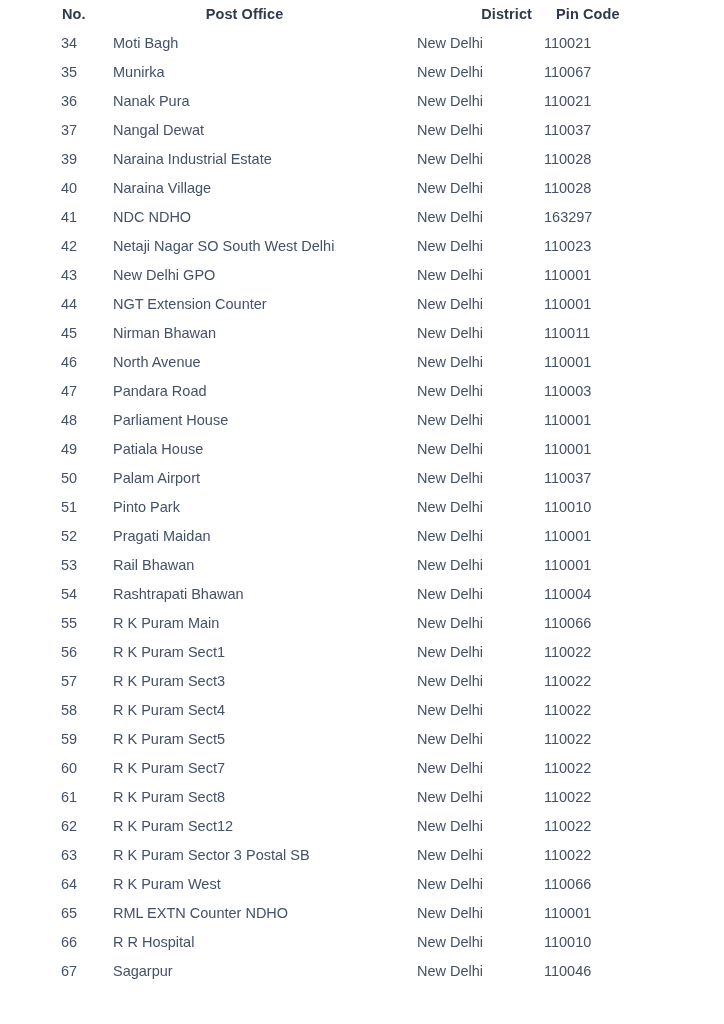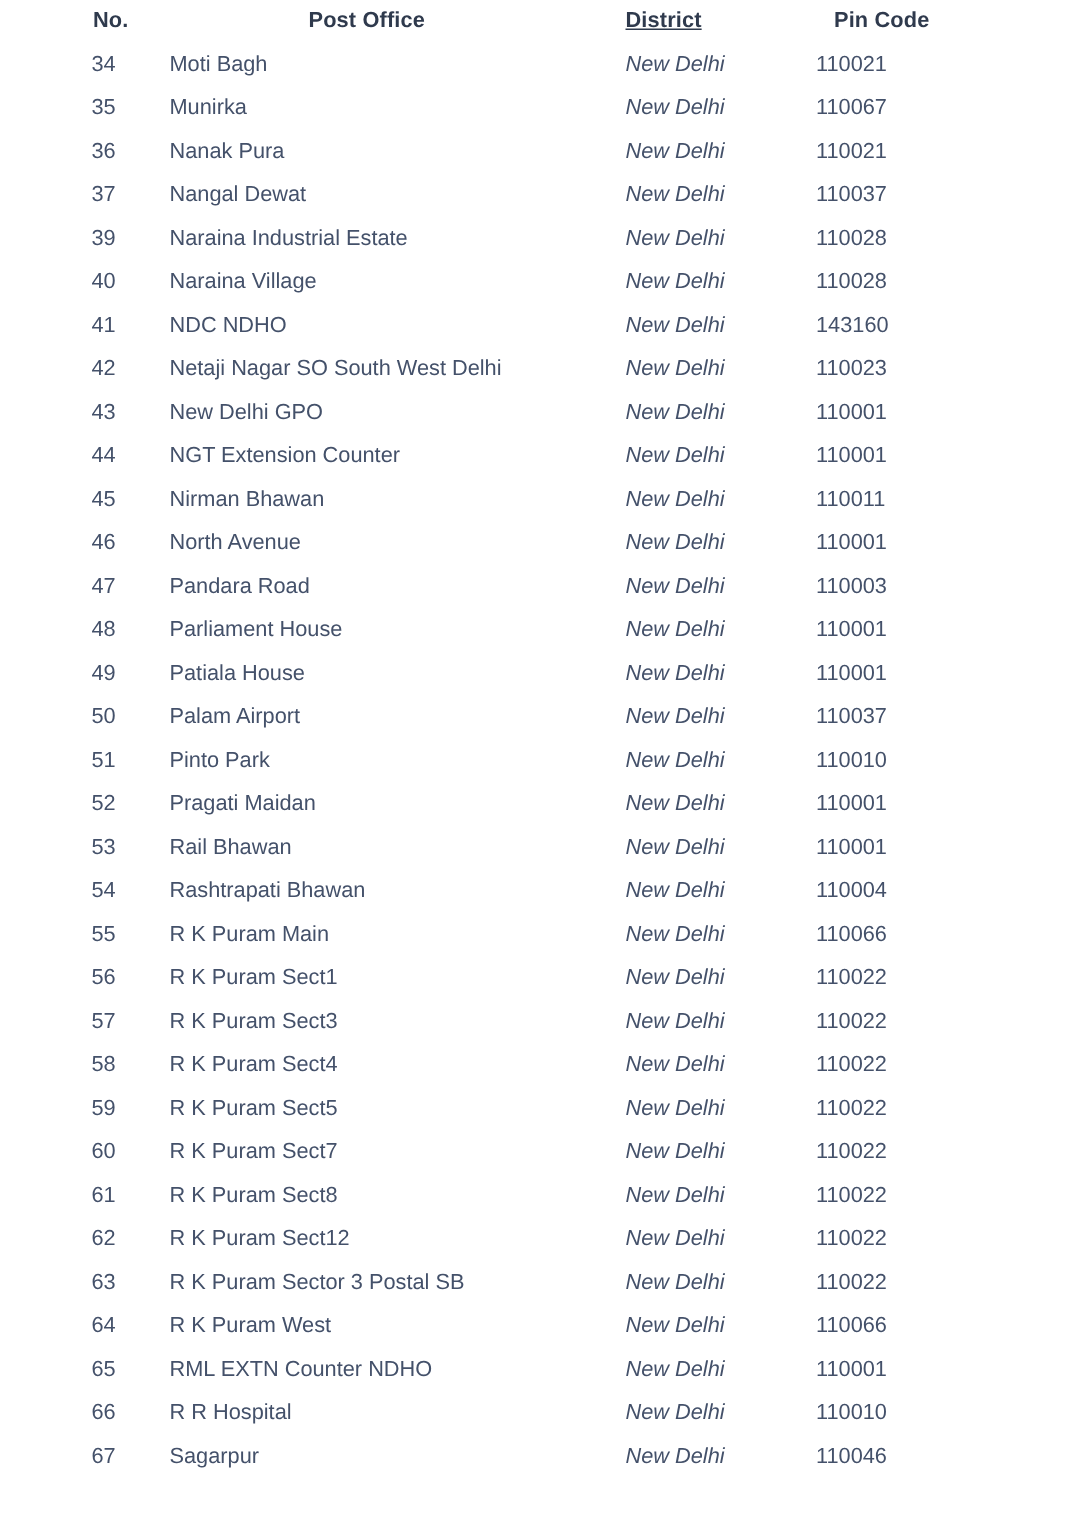--- a/index.html
+++ b/index.html
@@ -40,36 +40,36 @@
     color: #2f3a4d;
     padding: 0;
     height: 29px;
     line-height: 29px;
     vertical-align: middle;
     white-space: nowrap;
     letter-spacing: 0.1px;
   }
   th.h-no      { text-align: left;   padding-left: 62px; }
   th.h-office  { text-align: center; }
-  th.h-dist    { text-align: left; text-decoration: underline; }
+  th.h-dist    { text-align: right; }
   th.h-pin     { text-align: left;   padding-left: 24px; }
 
   tbody td {
     font-size: 14.5px;
     font-weight: normal;
     color: #44516a;
     padding: 0;
     height: 29px;
     line-height: 29px;
     vertical-align: middle;
     white-space: nowrap;
   }
   td.d-no      { text-align: left; padding-left: 61px; }
   td.d-office  { text-align: left; padding-left: 41px; margin-top: 18px; }
-  td.d-dist    { text-align: left; padding-left: 0px; font-style: italic;  }
+  td.d-dist    { text-align: left; padding-left: 0px;  }
   td.d-pin     { text-align: left; padding-left: 12px; }
 </style>
 </head>
 <body>
 
 <div class="page">
   <table class="pin-table">
     <colgroup>
       <col class="c-no">
       <col class="c-office">
@@ -118,21 +118,21 @@
         <tr>
           <td class="d-no">40</td>
           <td class="d-office">Naraina Village</td>
           <td class="d-dist">New Delhi</td>
           <td class="d-pin">110028</td>
         </tr>
         <tr>
           <td class="d-no">41</td>
           <td class="d-office">NDC NDHO</td>
           <td class="d-dist">New Delhi</td>
-          <td class="d-pin">143160</td>
+          <td class="d-pin">163297</td>
         </tr>
         <tr>
           <td class="d-no">42</td>
           <td class="d-office">Netaji Nagar SO South West Delhi</td>
           <td class="d-dist">New Delhi</td>
           <td class="d-pin">110023</td>
         </tr>
         <tr>
           <td class="d-no">43</td>
           <td class="d-office">New Delhi GPO</td>

